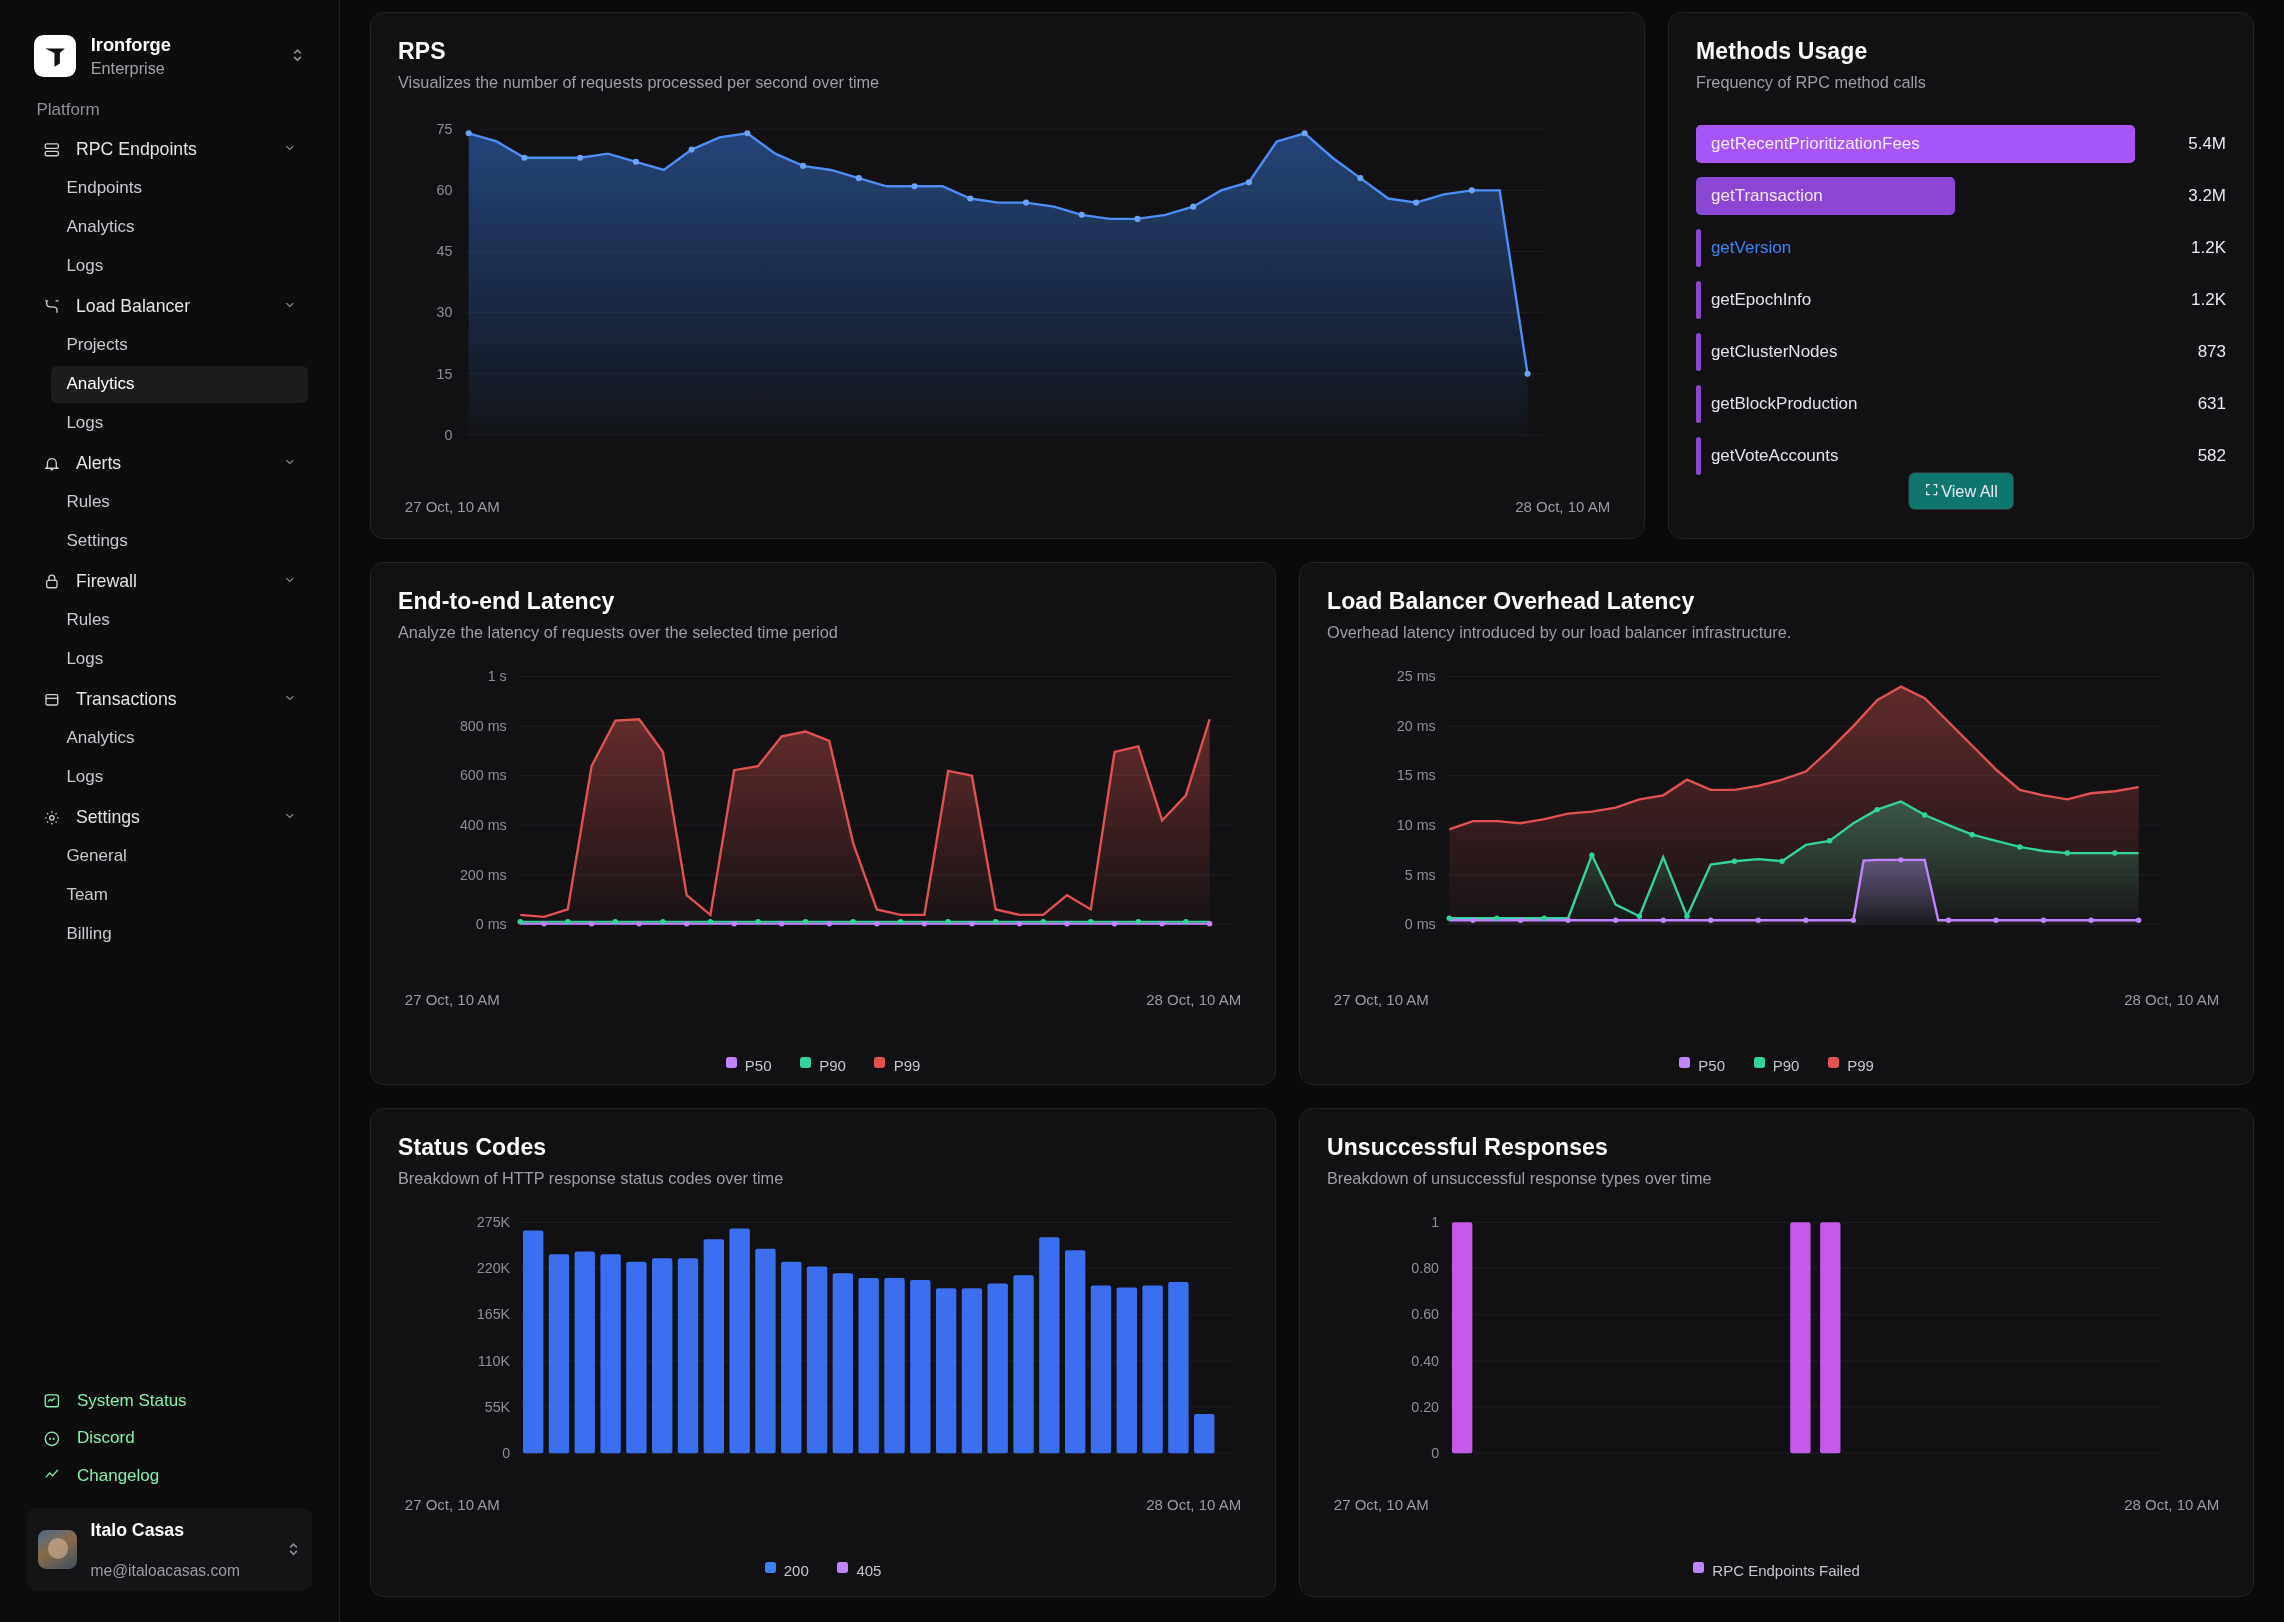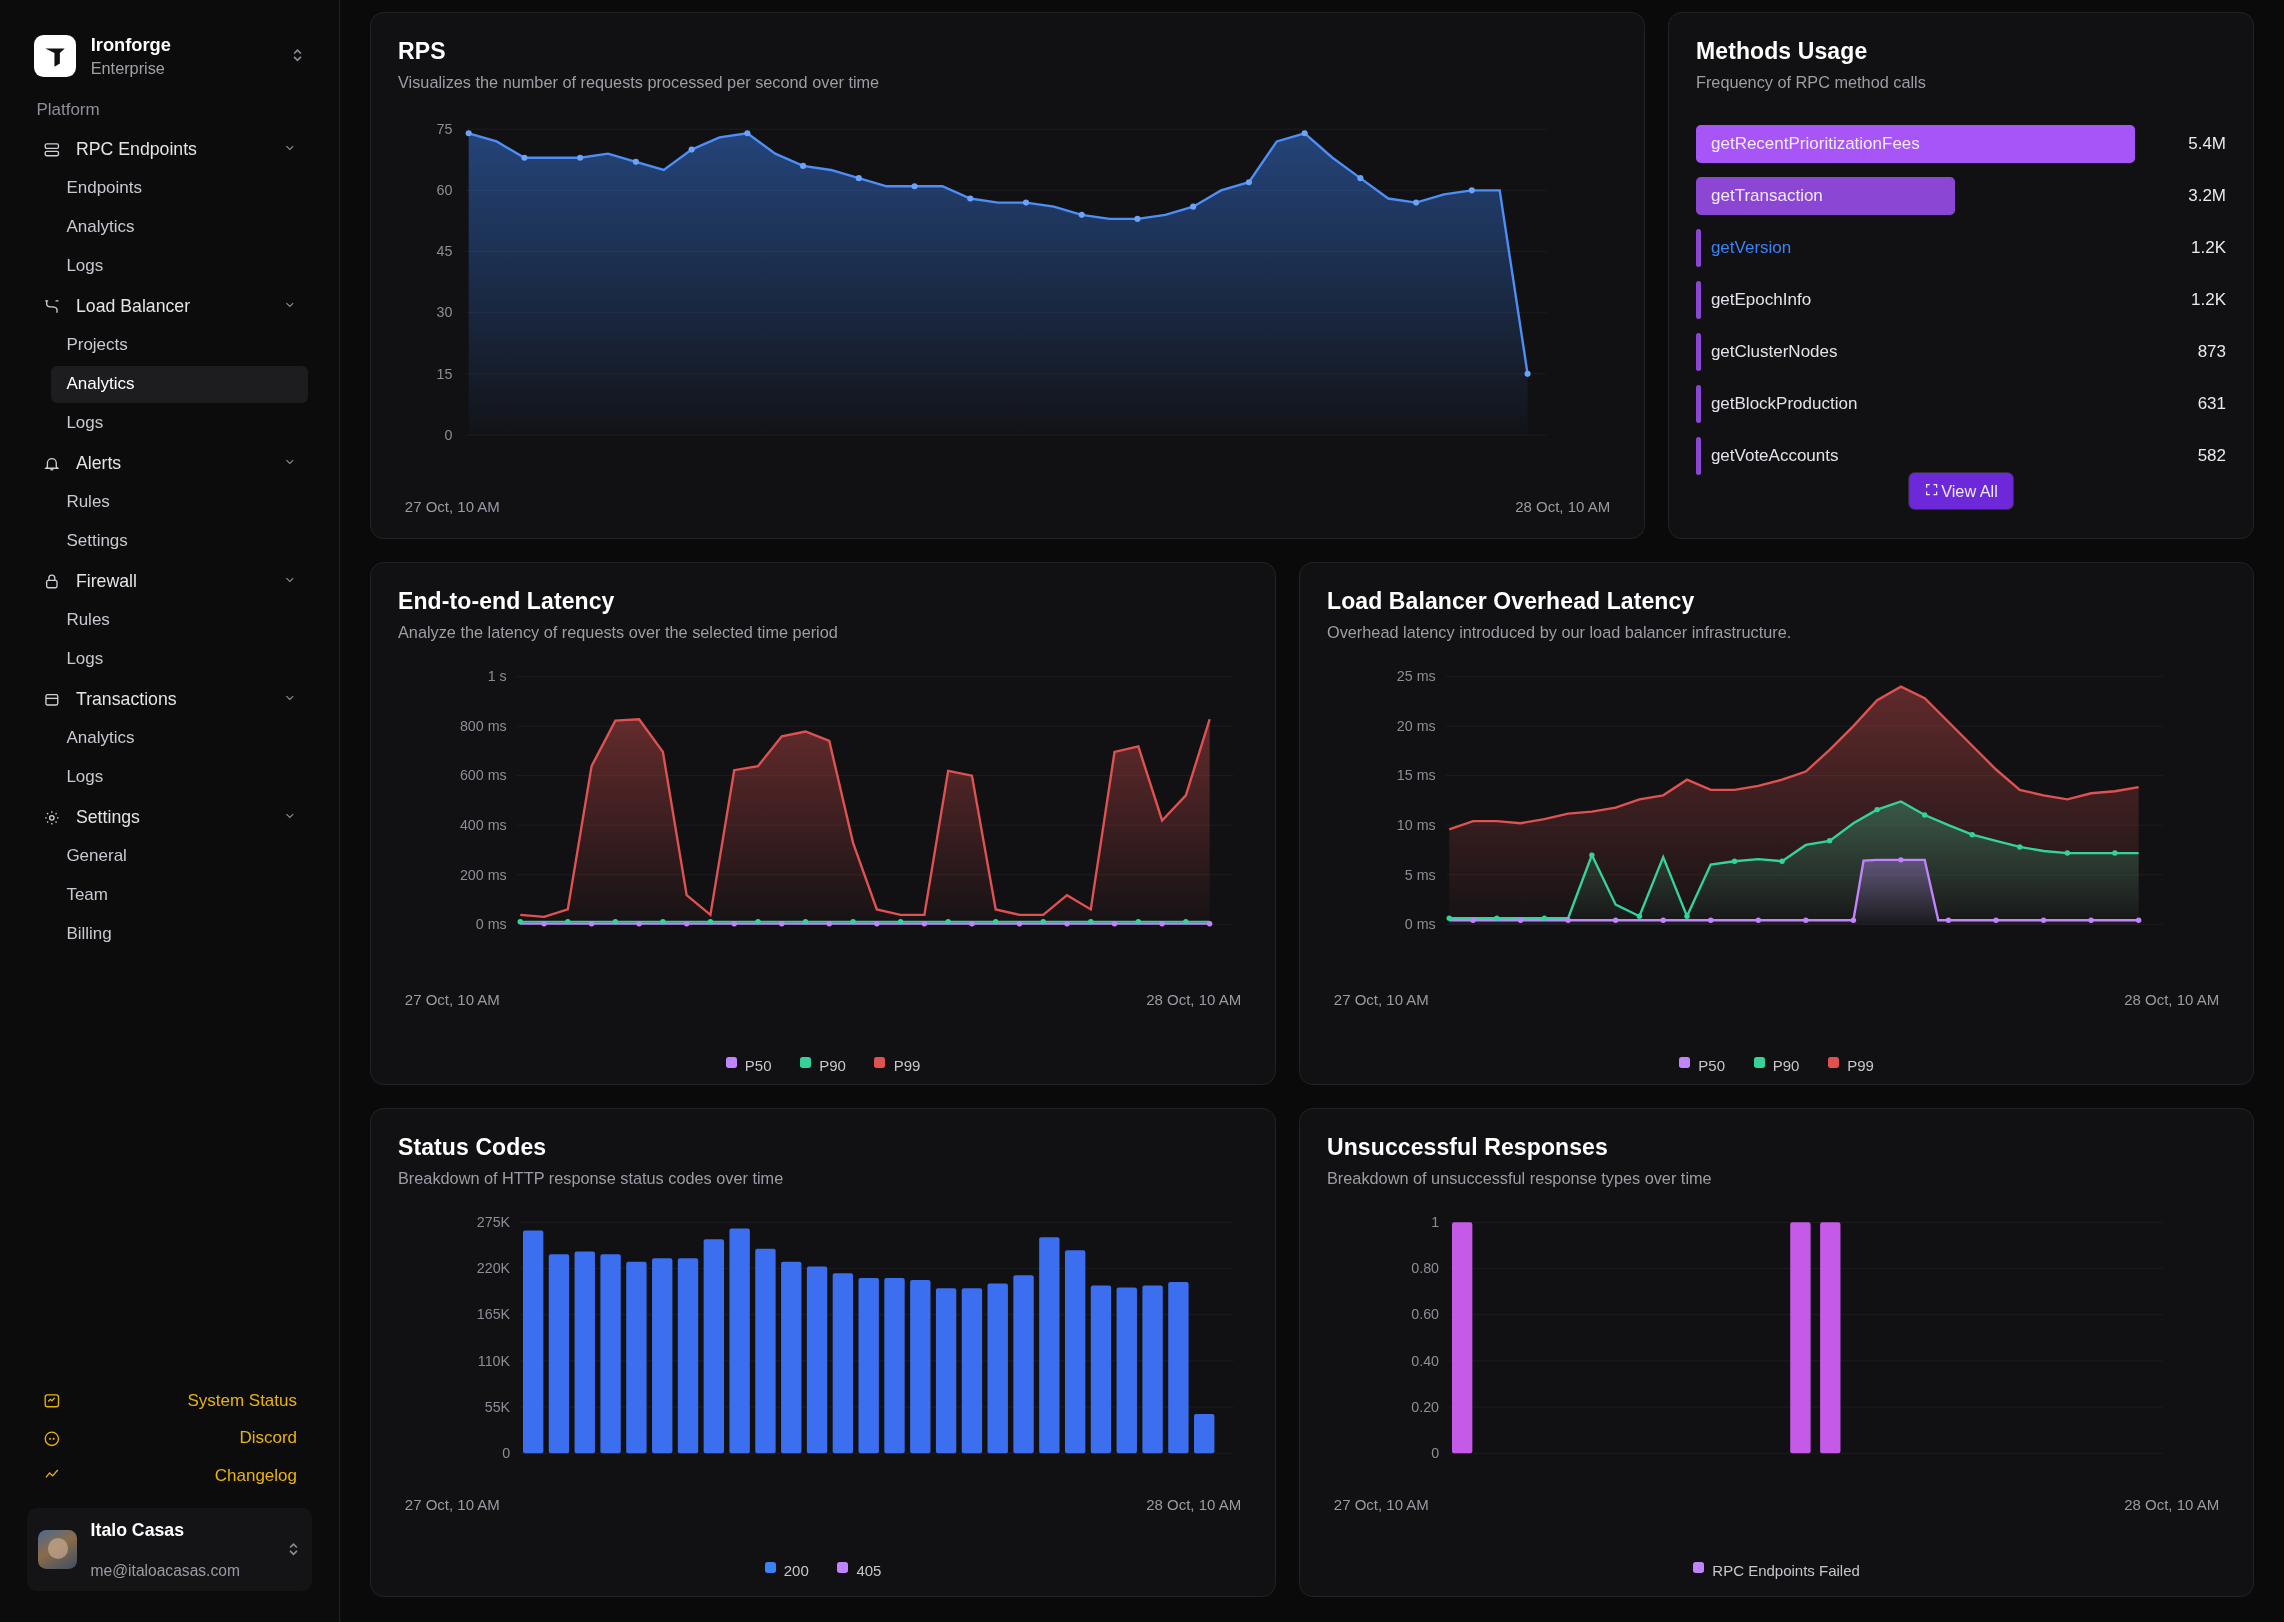--- a/index.html
+++ b/index.html
@@ -54,22 +54,22 @@
     font-size: 17px; color: #c8c8d0;
     padding: 8.8px 15px; border-radius: 6.1px; margin-bottom: 1.4px;
   }
   .nav-sub-item.active { background: #1d1d20; color: #ffffff; }
 
   .sidebar-spacer { flex: 1 1 auto; }
 
   .foot-links { padding: 0 15px 6.8px 15px; }
   .foot-item {
     display: flex; align-items: center; gap: 16px;
-    font-size: 17px; color: #eab308;
-    padding: 8.8px 11px; border-radius: 6.1px; justify-content: space-between;
+    font-size: 17px; color: #86efac;
+    padding: 8.8px 11px; border-radius: 6.1px;
   }
   .foot-item .ico { width: 19px; height: 19px; flex: 0 0 19px; display:flex;align-items:center;justify-content:center;}
 
   .user-row {
     display: flex; align-items: center; gap: 13.6px;
     margin: 6.8px 11px 15px 11px;
     padding: 11px; border-radius: 9.5px;
     background: #141416;
   }
   .avatar {
@@ -119,21 +119,21 @@
   .method-bar {
     height: 38px; border-radius: 4.8px;
     display: flex; align-items: center;
     padding-left: 15px; font-size: 17px; color: #f2e9ff;
     min-width: 5.4px;
   }
   .method-val { width: 75px; text-align: right; font-size: 17px; color: #e9e9ef; }
   .view-all {
     position: absolute; left: 50%; transform: translateX(-50%);
     bottom: 28.5px;
-    background: #6d28d9; border: 0.7px solid #303036; border-radius: 6.8px;
+    background: #0f766e; border: 0.7px solid #303036; border-radius: 6.8px;
     padding: 8.2px 15px; font-size: 16.3px; color: #eaeaf0;
     display: flex; align-items: center; gap: 2px;
   }
 </style>
 </head>
 <body>
 
 <div class="app">
 
   <aside class="sidebar">

